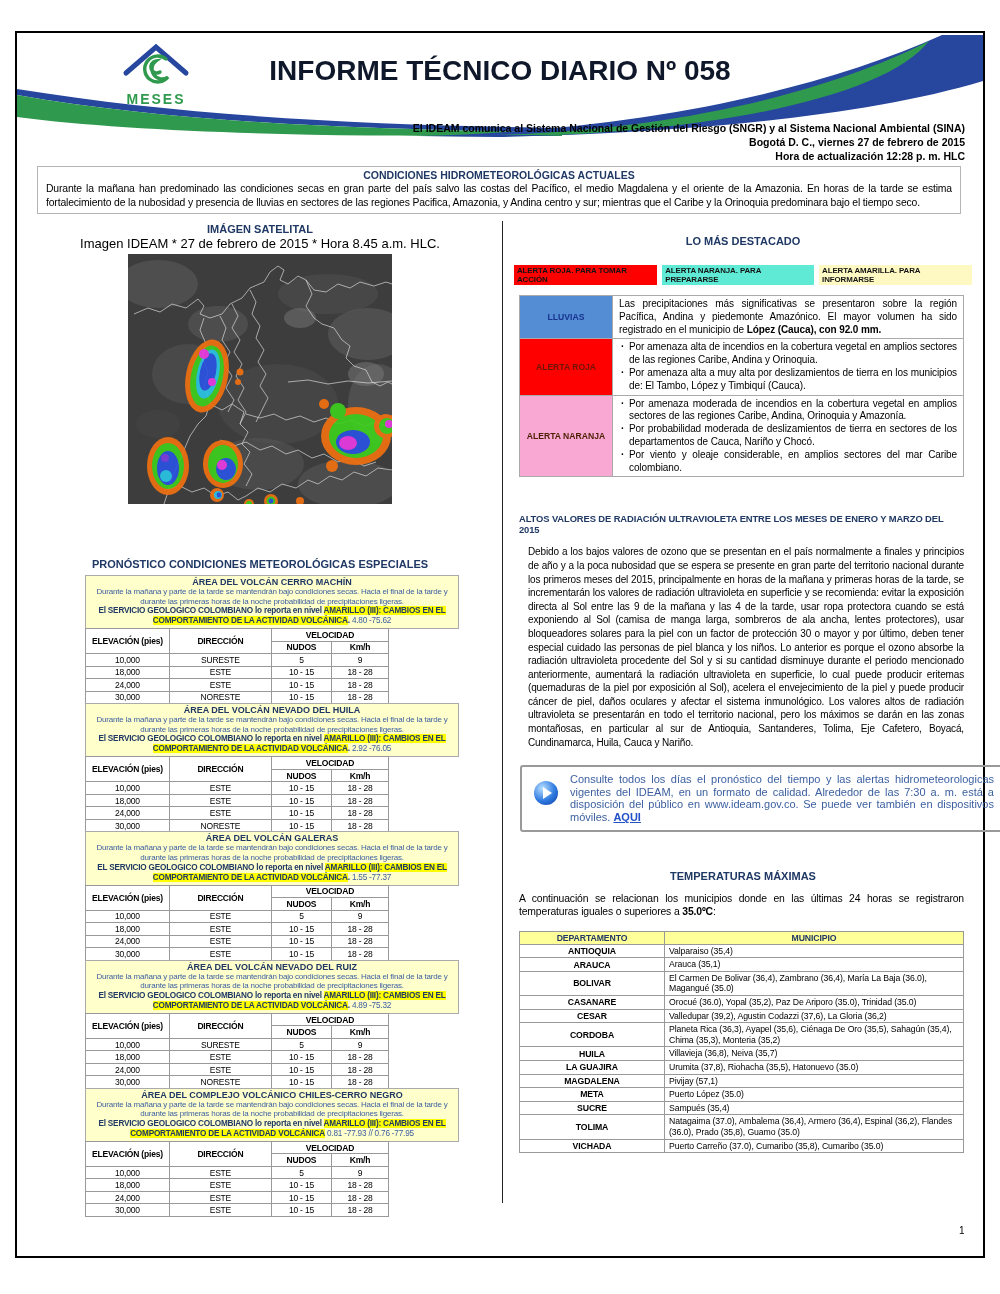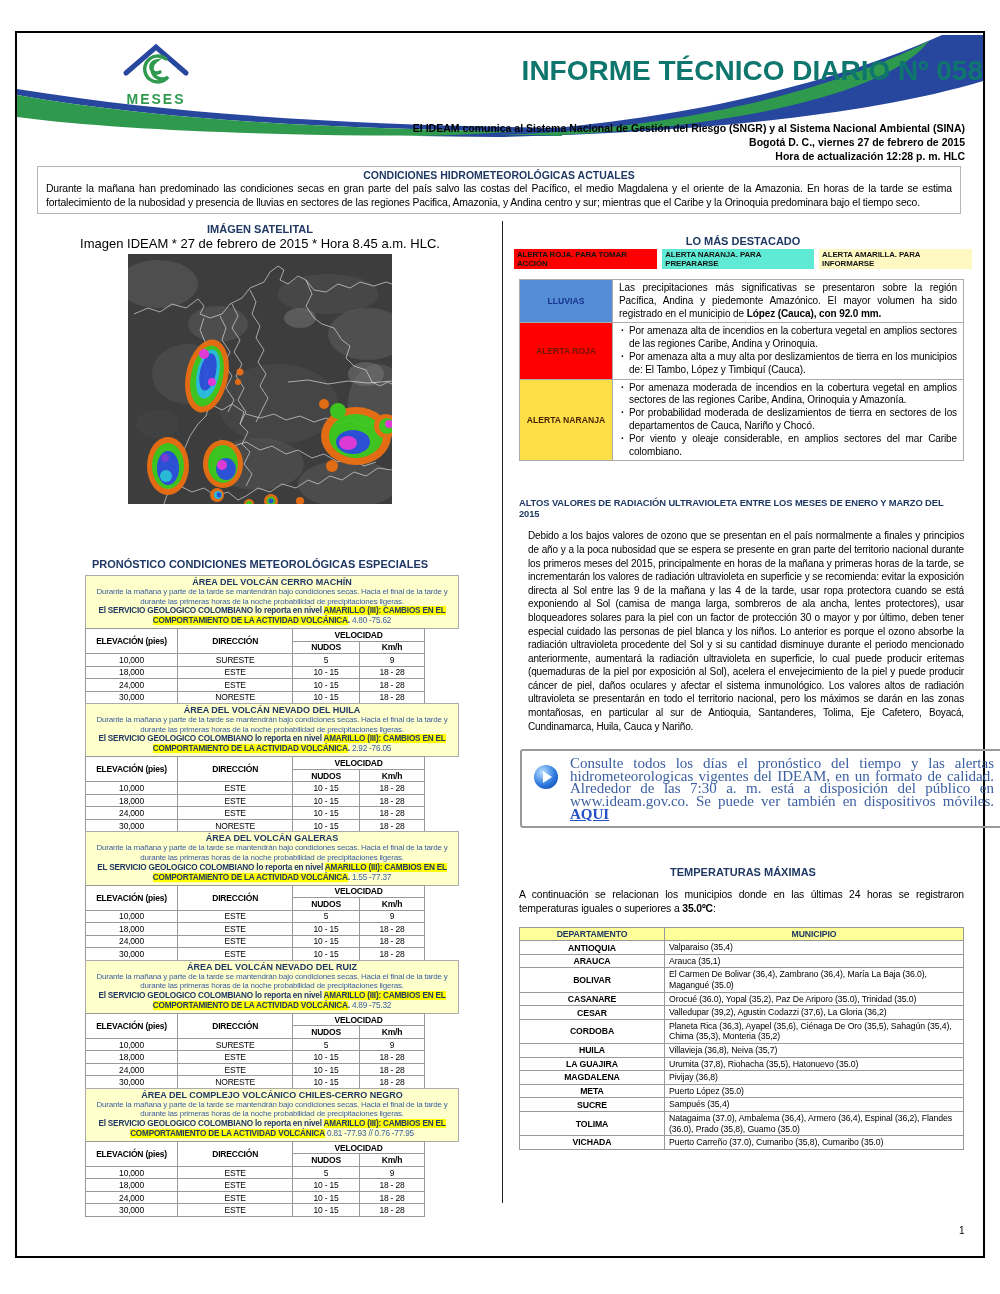--- a/index.html
+++ b/index.html
@@ -2,21 +2,21 @@
 <html><head>
 <meta charset="utf-8">
 <style>
   html,body{margin:0;padding:0;background:#fff;}
   body{width:1000px;height:1294px;position:relative;font-family:"Liberation Sans",sans-serif;color:#000;}
   .page{position:absolute;left:15px;top:31px;width:966px;height:1223px;border:2px solid #000;background:#fff;}
   
   .swoosh{position:absolute;left:0;top:0;width:966px;height:106px;z-index:0;}
   .logo{position:absolute;left:95px;top:6px;width:88px;height:72px;z-index:2;text-align:center;}
   .logo-txt{font-size:14px;font-weight:bold;color:#2f9a4e;letter-spacing:2px;margin-top:-4px;}
-  .title{position:absolute;left:0;top:22px;width:100%;text-align:right;font-size:28px;font-weight:bold;color:#0f766e;z-index:1;letter-spacing:0px;}
+  .title{position:absolute;left:0;top:22px;width:100%;text-align:center;font-size:28px;font-weight:bold;color:#0f172a;z-index:1;letter-spacing:0px;}
   .hdr-lines{position:absolute;right:18px;top:88px;text-align:right;font-size:10.5px;font-weight:bold;line-height:14px;z-index:2;}
   .cond-box{position:absolute;left:20px;top:133px;width:906px;border:1px solid #b5b5b5;padding:2px 8px 4px 8px;background:#fff;}
   .cond-title{text-align:center;font-size:10.5px;font-weight:bold;color:#1f3864;margin-bottom:1px;}
   .cond-body{font-size:10.4px;text-align:justify;line-height:13.5px;letter-spacing:-0.15px;}
   .divider{position:absolute;left:485px;top:188px;height:982px;border-left:1.5px solid #222;}
   .pagenum{position:absolute;left:942px;top:1192px;font-size:10px;}
   
   .col-left{position:absolute;left:8px;top:190px;width:470px;}
   .col-right{position:absolute;left:497px;top:190px;width:458px;}
   .sec-h{font-size:11px;font-weight:bold;color:#1f3864;text-align:center;}
@@ -24,46 +24,46 @@
   .sat-cap{font-size:13px;text-align:center;margin-top:1px;}
   .sat-map{display:block;margin:3px auto 0 auto;}
   
   .volblock{width:374px;margin:6px 0 0 60px;}
   .vh{border:1px solid #aaa;background:#ffffcc;text-align:center;padding:1px 4px 2px 4px;margin-top:-1px;}
   .vh-title{font-size:9px;font-weight:bold;color:#1f3864;}
   .vh-desc{font-size:8px;color:#3b5fa0;line-height:9.6px;letter-spacing:-0.2px;}
   .vh-rep{font-size:8.2px;font-weight:bold;color:#1f3864;line-height:10px;letter-spacing:-0.2px;}
   .vh-rep .hl{background:#ffff00;}
   .vh-rep .coords{color:#3b5fa0;font-weight:normal;}
-  table.wt{border-collapse:collapse;width:340px;margin-top:-1px;}
+  table.wt{border-collapse:collapse;width:304px;margin-top:-1px;}
   table.wt th,table.wt td{border:1px solid #999;font-size:8.5px;text-align:center;padding:0 2px;height:11.5px;letter-spacing:-0.2px;}
   table.wt th{font-weight:bold;}
   col.c1{width:100px;}col.c2{width:128px;}col.c3{width:73px;}col.c4{width:73px;}
   
-  .legend{display:flex;justify-content:center;gap:5px;margin-top:2px;}
+  .legend{display:flex;justify-content:center;gap:5px;margin-top:18px;}
   .legend span{font-size:7.9px;font-weight:bold;padding:1px 3px;letter-spacing:-0.1px;}
   .lg-red{background:#ff0000;color:#131313;}
   .lg-or{background:#5eead4;color:#131313;}
   .lg-ye{background:#fef9c3;color:#131313;}
   table.al{border-collapse:collapse;width:445px;margin:10px 0 0 5px;}
   table.al td{border:1px solid #aaa;vertical-align:middle;}
   .al-label{width:90px;text-align:center;font-size:8.6px;font-weight:bold;}
   .lab-blue{background:#548dd4;color:#17338f;}
   .lab-red{background:#ff0000;color:#6e1400;}
-  .lab-or{background:#fde047;color:#4a1f00;}
+  .lab-or{background:#f9a8d4;color:#4a1f00;}
   .al-txt{padding:2px 6px;font-size:10px;line-height:12.8px;text-align:justify;letter-spacing:-0.1px;}
   .bullet{position:relative;padding-left:10px;}
   .bullet::before{content:"\00B7";position:absolute;left:2px;font-weight:bold;}
   
   .uv-title{font-size:9.4px;font-weight:bold;color:#1f3864;margin:36px 0 0 5px;width:445px;letter-spacing:-0.1px;}
   .uv-body{font-size:10px;line-height:13.6px;text-align:justify;margin:10px 0 0 14px;width:436px;letter-spacing:-0.15px;}
   .consult{position:relative;border:2px solid #999;border-radius:3px;width:424px;margin:16px 0 0 6px;padding:6px 8px 6px 48px;min-height:42px;}
   .play{position:absolute;left:12px;top:14px;width:24px;height:24px;border-radius:50%;background:radial-gradient(circle at 35% 30%,#b8e0ff,#2f7ae0 55%,#0a3a9e);}
   .play::before{content:"";position:absolute;left:9px;top:6px;border-left:9px solid #fff;border-top:6px solid transparent;border-bottom:6px solid transparent;}
-  .consult-txt{font-size:15px;color:#3b5fa0;line-height:12.6px;text-align:justify;font-family:Liberation Serif, serif;}
+  .consult-txt{font-size:11px;color:#3b5fa0;line-height:12.6px;text-align:justify;}
   .consult-txt .lnk{color:#2451c7;text-decoration:underline;font-weight:bold;}
   
   .tmp-title{margin-top:38px;}
   .tmp-intro{font-size:10.4px;line-height:13.5px;text-align:justify;margin:10px 0 0 5px;width:445px;letter-spacing:-0.15px;}
   table.tt{border-collapse:collapse;width:445px;margin:12px 0 0 5px;}
   table.tt th,table.tt td{border:1px solid #999;font-size:8.7px;padding:1px 4px;letter-spacing:-0.1px;}
   table.tt th{background:#ffff99;color:#1f3864;text-align:center;font-weight:bold;}
   td.dept{width:136px;text-align:center;font-weight:bold;}
   td.muni{text-align:left;line-height:10.6px;}
 </style>
@@ -509,21 +509,21 @@
       <tr>
             <td class="dept">HUILA</td>
             <td class="muni">Villavieja (36,8), Neiva (35,7)</td>
           </tr>
       <tr>
             <td class="dept">LA GUAJIRA</td>
             <td class="muni">Urumita (37,8), Riohacha (35,5), Hatonuevo (35.0)</td>
           </tr>
       <tr>
             <td class="dept">MAGDALENA</td>
-            <td class="muni">Pivijay (36,8)</td>
+            <td class="muni">Pivijay (57,1)</td>
           </tr>
       <tr>
             <td class="dept">META</td>
             <td class="muni">Puerto López (35.0)</td>
           </tr>
       <tr>
             <td class="dept">SUCRE</td>
             <td class="muni">Sampués (35,4)</td>
           </tr>
       <tr>

